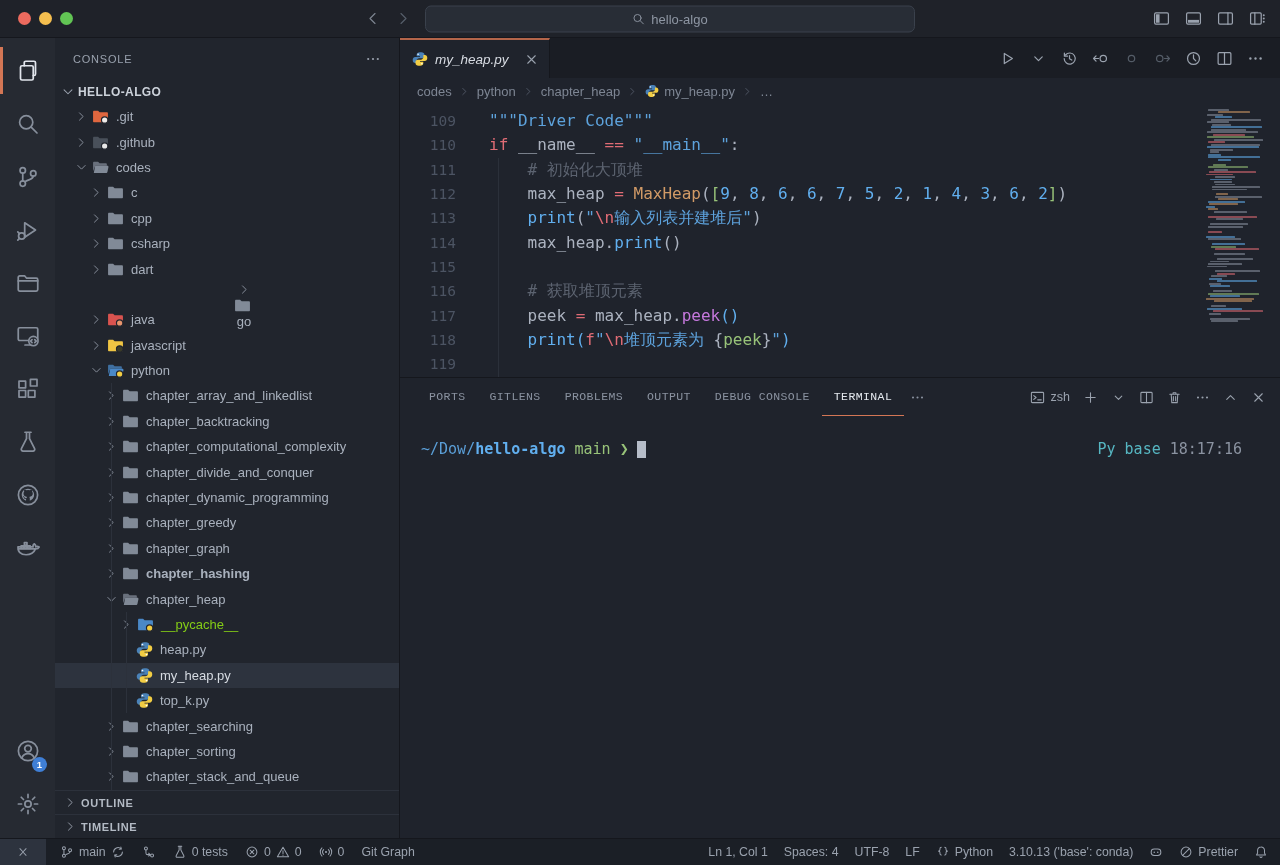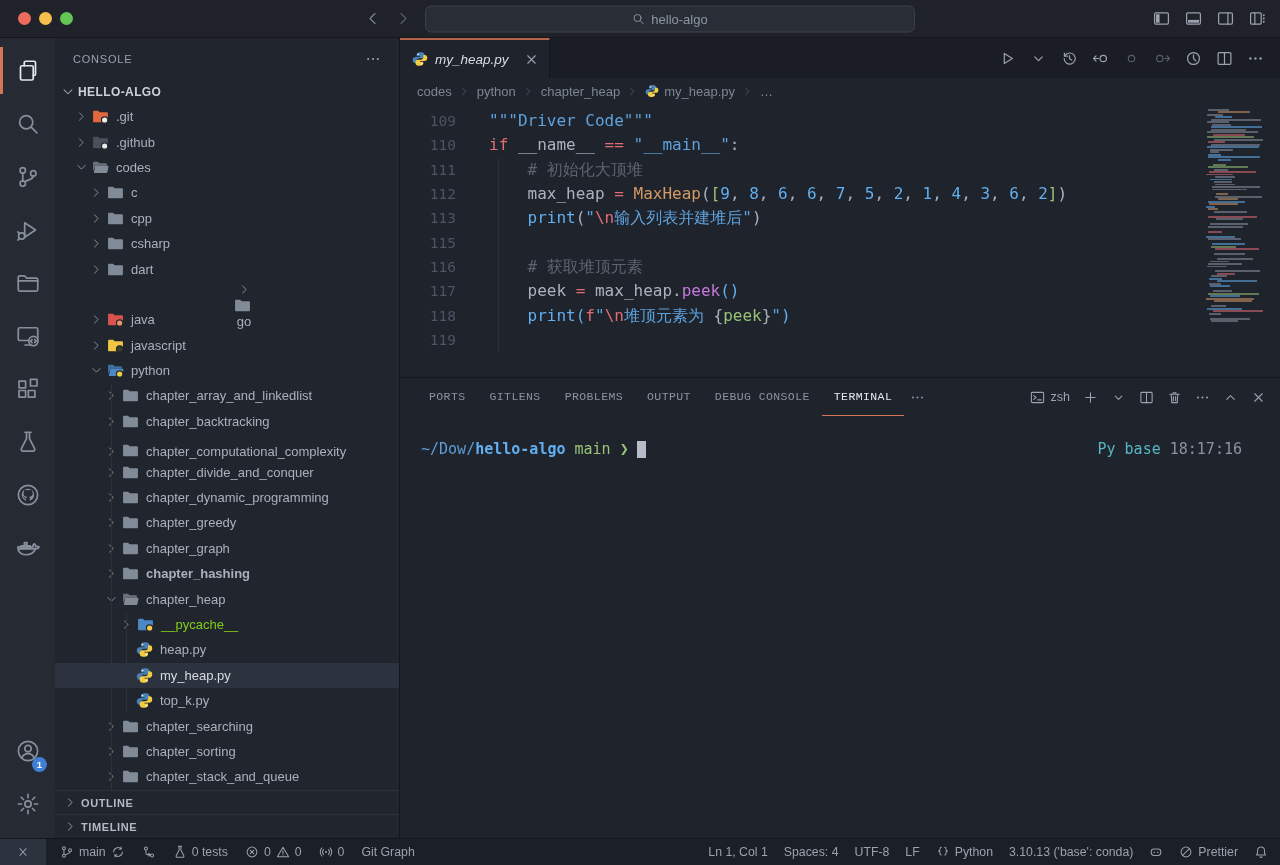--- a/index.html
+++ b/index.html
@@ -482,21 +482,21 @@
                 <path d="M5.5 3.5L10 8l-4.5 4.5"></path>
               </svg>
             </span>
             <span class="ficon">
               <svg viewBox="0 0 16 16" width="16" height="16">
                 <path fill="#818a97" d="M1 3.6c0-.6.4-1 1-1h3.7l1.5 1.5H14c.6 0 1 .4 1 1v7.3c0 .6-.4 1-1 1H2c-.6 0-1-.4-1-1z"></path>
               </svg>
             </span>
             <span class="rlabel">chapter_backtracking</span>
           </div>
-          <div class="row" style="padding-left: 49px; align-items: flex-end;">
+          <div class="row" style="padding-left: 49px;">
             <span class="guide" style="left: 56px;"></span>
             <span class="twistie">
               <svg viewBox="0 0 16 16" width="16" height="16" fill="none" stroke="currentColor" stroke-width="1.15" stroke-linecap="round" stroke-linejoin="round">
                 <path d="M5.5 3.5L10 8l-4.5 4.5"></path>
               </svg>
             </span>
             <span class="ficon">
               <svg viewBox="0 0 16 16" width="16" height="16">
                 <path fill="#818a97" d="M1 3.6c0-.6.4-1 1-1h3.7l1.5 1.5H14c.6 0 1 .4 1 1v7.3c0 .6-.4 1-1 1H2c-.6 0-1-.4-1-1z"></path>
               </svg>
@@ -825,20 +825,21 @@
             <span>…</span>
           </span>
         </div>
       <div class="code-area">
         <div id="code-lines">
             <div class="cline"><span class="lnum">109</span><span class="ltext"><span class="tk-str">"""Driver Code"""</span></span></div>
             <div class="cline"><span class="lnum">110</span><span class="ltext"><span class="tk-kw">if</span><span class="tk-def"> __name__ </span><span class="tk-kw">==</span><span class="tk-def"> </span><span class="tk-str">"__main__"</span><span class="tk-def">:</span></span></div>
             <div class="cline"><span class="lnum">111</span><span class="ltext"><span class="iguide"></span>    <span class="tk-com"># 初始化大顶堆</span></span></div>
             <div class="cline"><span class="lnum">112</span><span class="ltext"><span class="iguide"></span>    <span class="tk-def">max_heap </span><span class="tk-kw">=</span><span class="tk-def"> </span><span class="tk-cls">MaxHeap</span><span class="tk-def">(</span><span class="tk-grn">[</span><span class="tk-num">9</span><span class="tk-def">, </span><span class="tk-num">8</span><span class="tk-def">, </span><span class="tk-num">6</span><span class="tk-def">, </span><span class="tk-num">6</span><span class="tk-def">, </span><span class="tk-num">7</span><span class="tk-def">, </span><span class="tk-num">5</span><span class="tk-def">, </span><span class="tk-num">2</span><span class="tk-def">, </span><span class="tk-num">1</span><span class="tk-def">, </span><span class="tk-num">4</span><span class="tk-def">, </span><span class="tk-num">3</span><span class="tk-def">, </span><span class="tk-num">6</span><span class="tk-def">, </span><span class="tk-num">2</span><span class="tk-grn">]</span><span class="tk-def">)</span></span></div>
             <div class="cline"><span class="lnum">113</span><span class="ltext"><span class="iguide"></span>    <span class="tk-fn">print</span><span class="tk-def">(</span><span class="tk-str">"</span><span class="tk-esc">\n</span><span class="tk-str">输入列表并建堆后</span><span class="tk-str">"</span><span class="tk-def">)</span></span></div>
+            <div class="cline"><span class="lnum">114</span><span class="ltext"><span class="iguide"></span>    <span class="tk-def">max_heap</span><span class="tk-def">.</span><span class="tk-fn">print</span><span class="tk-def">()</span></span></div>
             <div class="cline"><span class="lnum">115</span><span class="ltext"><span class="iguide"></span>    </span></div>
             <div class="cline"><span class="lnum">116</span><span class="ltext"><span class="iguide"></span>    <span class="tk-com"># 获取堆顶元素</span></span></div>
             <div class="cline"><span class="lnum">117</span><span class="ltext"><span class="iguide"></span>    <span class="tk-def">peek </span><span class="tk-kw">=</span><span class="tk-def"> </span><span class="tk-def">max_heap</span><span class="tk-def">.</span><span class="tk-mth">peek</span><span class="tk-fn">()</span></span></div>
             <div class="cline"><span class="lnum">118</span><span class="ltext"><span class="iguide"></span>    <span class="tk-fn">print</span><span class="tk-fn">(</span><span class="tk-kw">f</span><span class="tk-str">"</span><span class="tk-esc">\n</span><span class="tk-str">堆顶元素为 </span><span class="tk-def">{</span><span class="tk-grn">peek</span><span class="tk-def">}</span><span class="tk-str">"</span><span class="tk-fn">)</span></span></div>
             <div class="cline"><span class="lnum">119</span><span class="ltext"><span class="iguide"></span>    </span></div>
           </div>
         <div class="minimap" id="minimap">
             <div class="mrow" style="background: rgb(138, 147, 162); width: 21.3827px; margin-left: 3.66283px;"></div>
             <div class="mrow" style="background: rgb(209, 154, 102); width: 32.3549px; margin-left: 13.7514px;"></div>
             <div class="mrow" style="background: rgb(138, 147, 162); width: 15.6168px; margin-left: 3.3651px;"></div>

